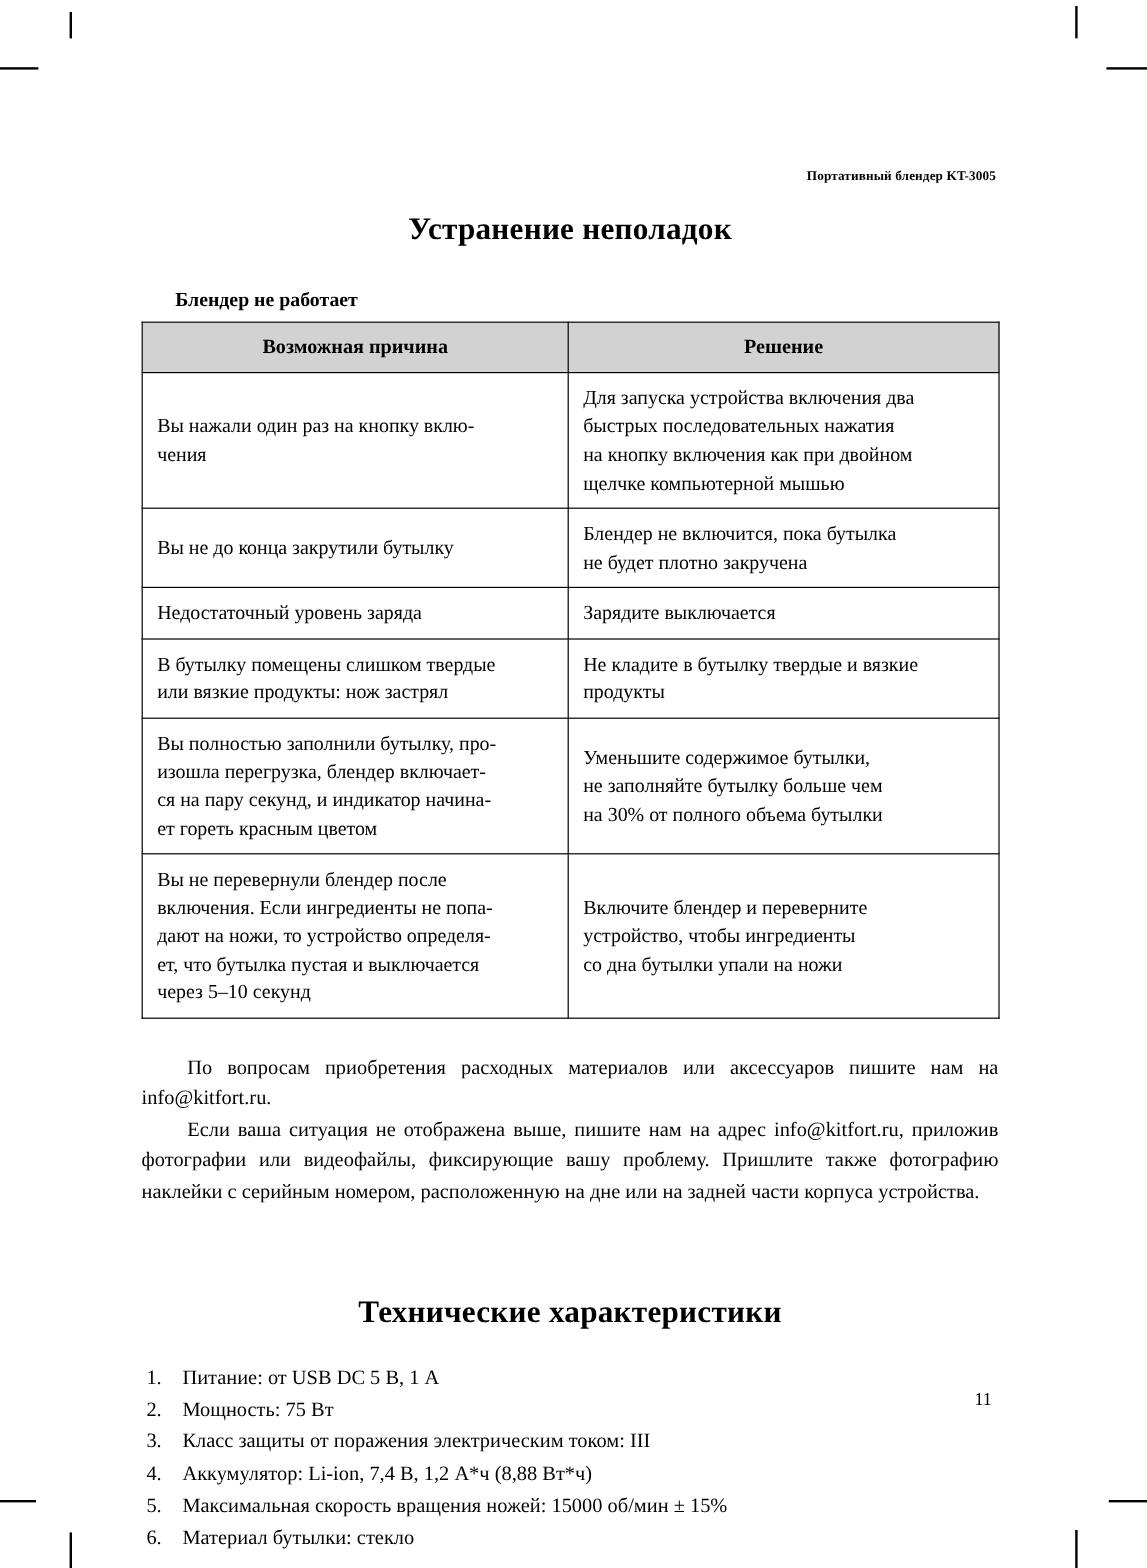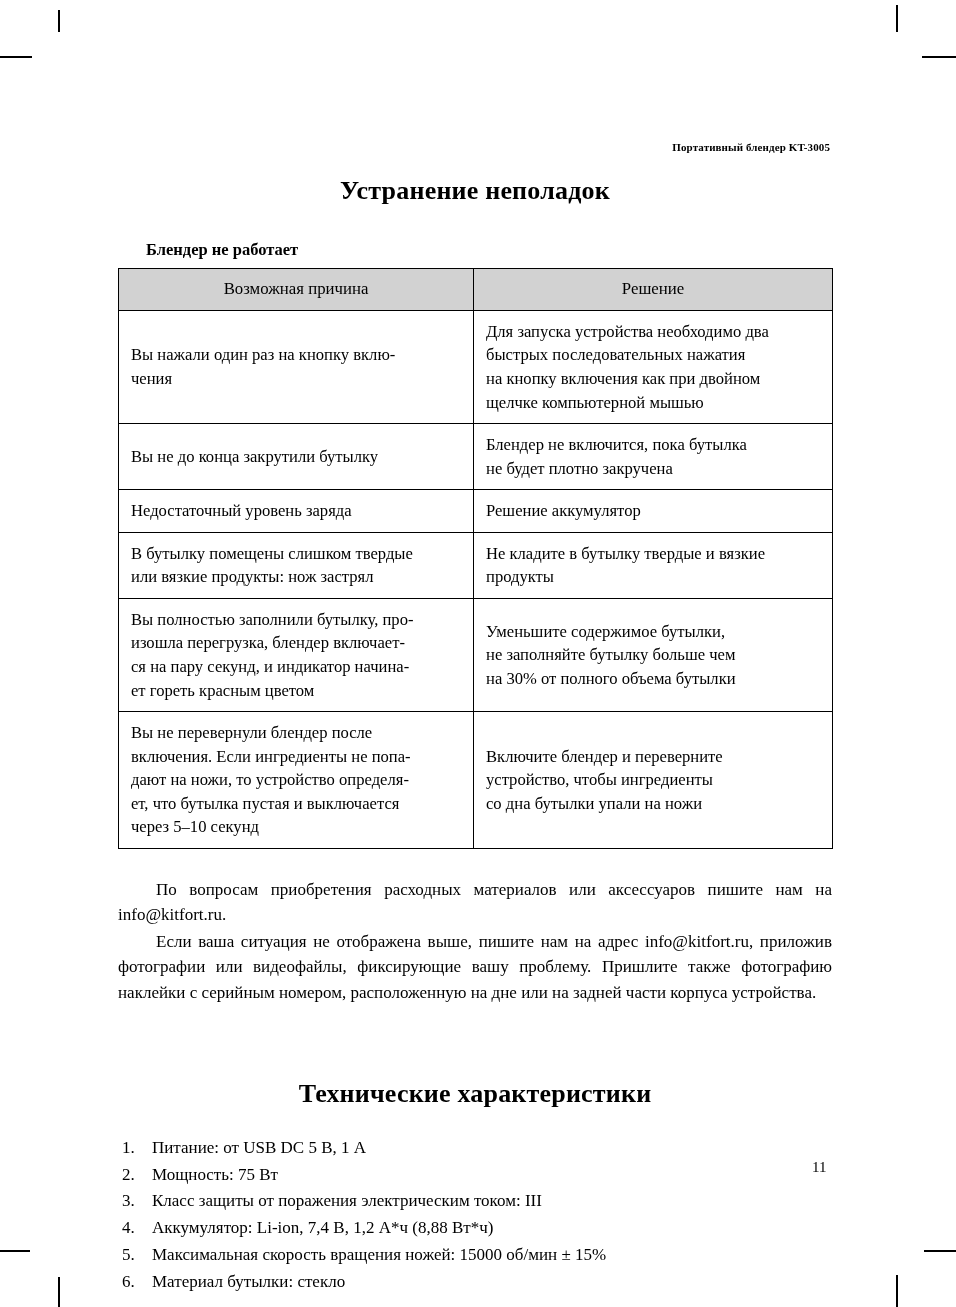--- a/index.html
+++ b/index.html
@@ -78,21 +78,21 @@
   table.tshoot th,
   table.tshoot td {
     border: 1.3px solid #000000;
     vertical-align: middle;
     font-size: 16.6px;
     line-height: 1.42;
     padding: 9px 11px 9px 12px;
   }
   table.tshoot th {
     background: #d2d2d2;
-    font-weight: normal;
+    font-weight: bold;
     text-align: center;
     font-size: 16.8px;
     padding: 8px 6px 9px 6px;
   }
   table.tshoot col.c1 { width: 355px; }
   table.tshoot col.c2 { width: 359px; }
 
   .cell-line { display: block; }
 
   
@@ -168,41 +168,41 @@
           <th>Решение</th>
         </tr>
       </thead>
       <tbody>
         <tr>
           <td>
             <span class="cell-line">Вы нажали один раз на кнопку вклю-</span>
             <span class="cell-line">чения</span>
           </td>
           <td>
-            <span class="cell-line">Для запуска устройства необходимо два</span>
+            <span class="cell-line">Для запуска устройства включения два</span>
             <span class="cell-line">быстрых последовательных нажатия</span>
             <span class="cell-line">на кнопку включения как при двойном</span>
             <span class="cell-line">щелчке компьютерной мышью</span>
           </td>
         </tr>
         <tr>
           <td>
             <span class="cell-line">Вы не до конца закрутили бутылку</span>
           </td>
           <td>
             <span class="cell-line">Блендер не включится, пока бутылка</span>
             <span class="cell-line">не будет плотно закручена</span>
           </td>
         </tr>
         <tr>
           <td>
             <span class="cell-line">Недостаточный уровень заряда</span>
           </td>
           <td>
-            <span class="cell-line">Решение аккумулятор</span>
+            <span class="cell-line">Зарядите выключается</span>
           </td>
         </tr>
         <tr>
           <td>
             <span class="cell-line">В бутылку помещены слишком твердые</span>
             <span class="cell-line">или вязкие продукты: нож застрял</span>
           </td>
           <td>
             <span class="cell-line">Не кладите в бутылку твердые и вязкие</span>
             <span class="cell-line">продукты</span>

